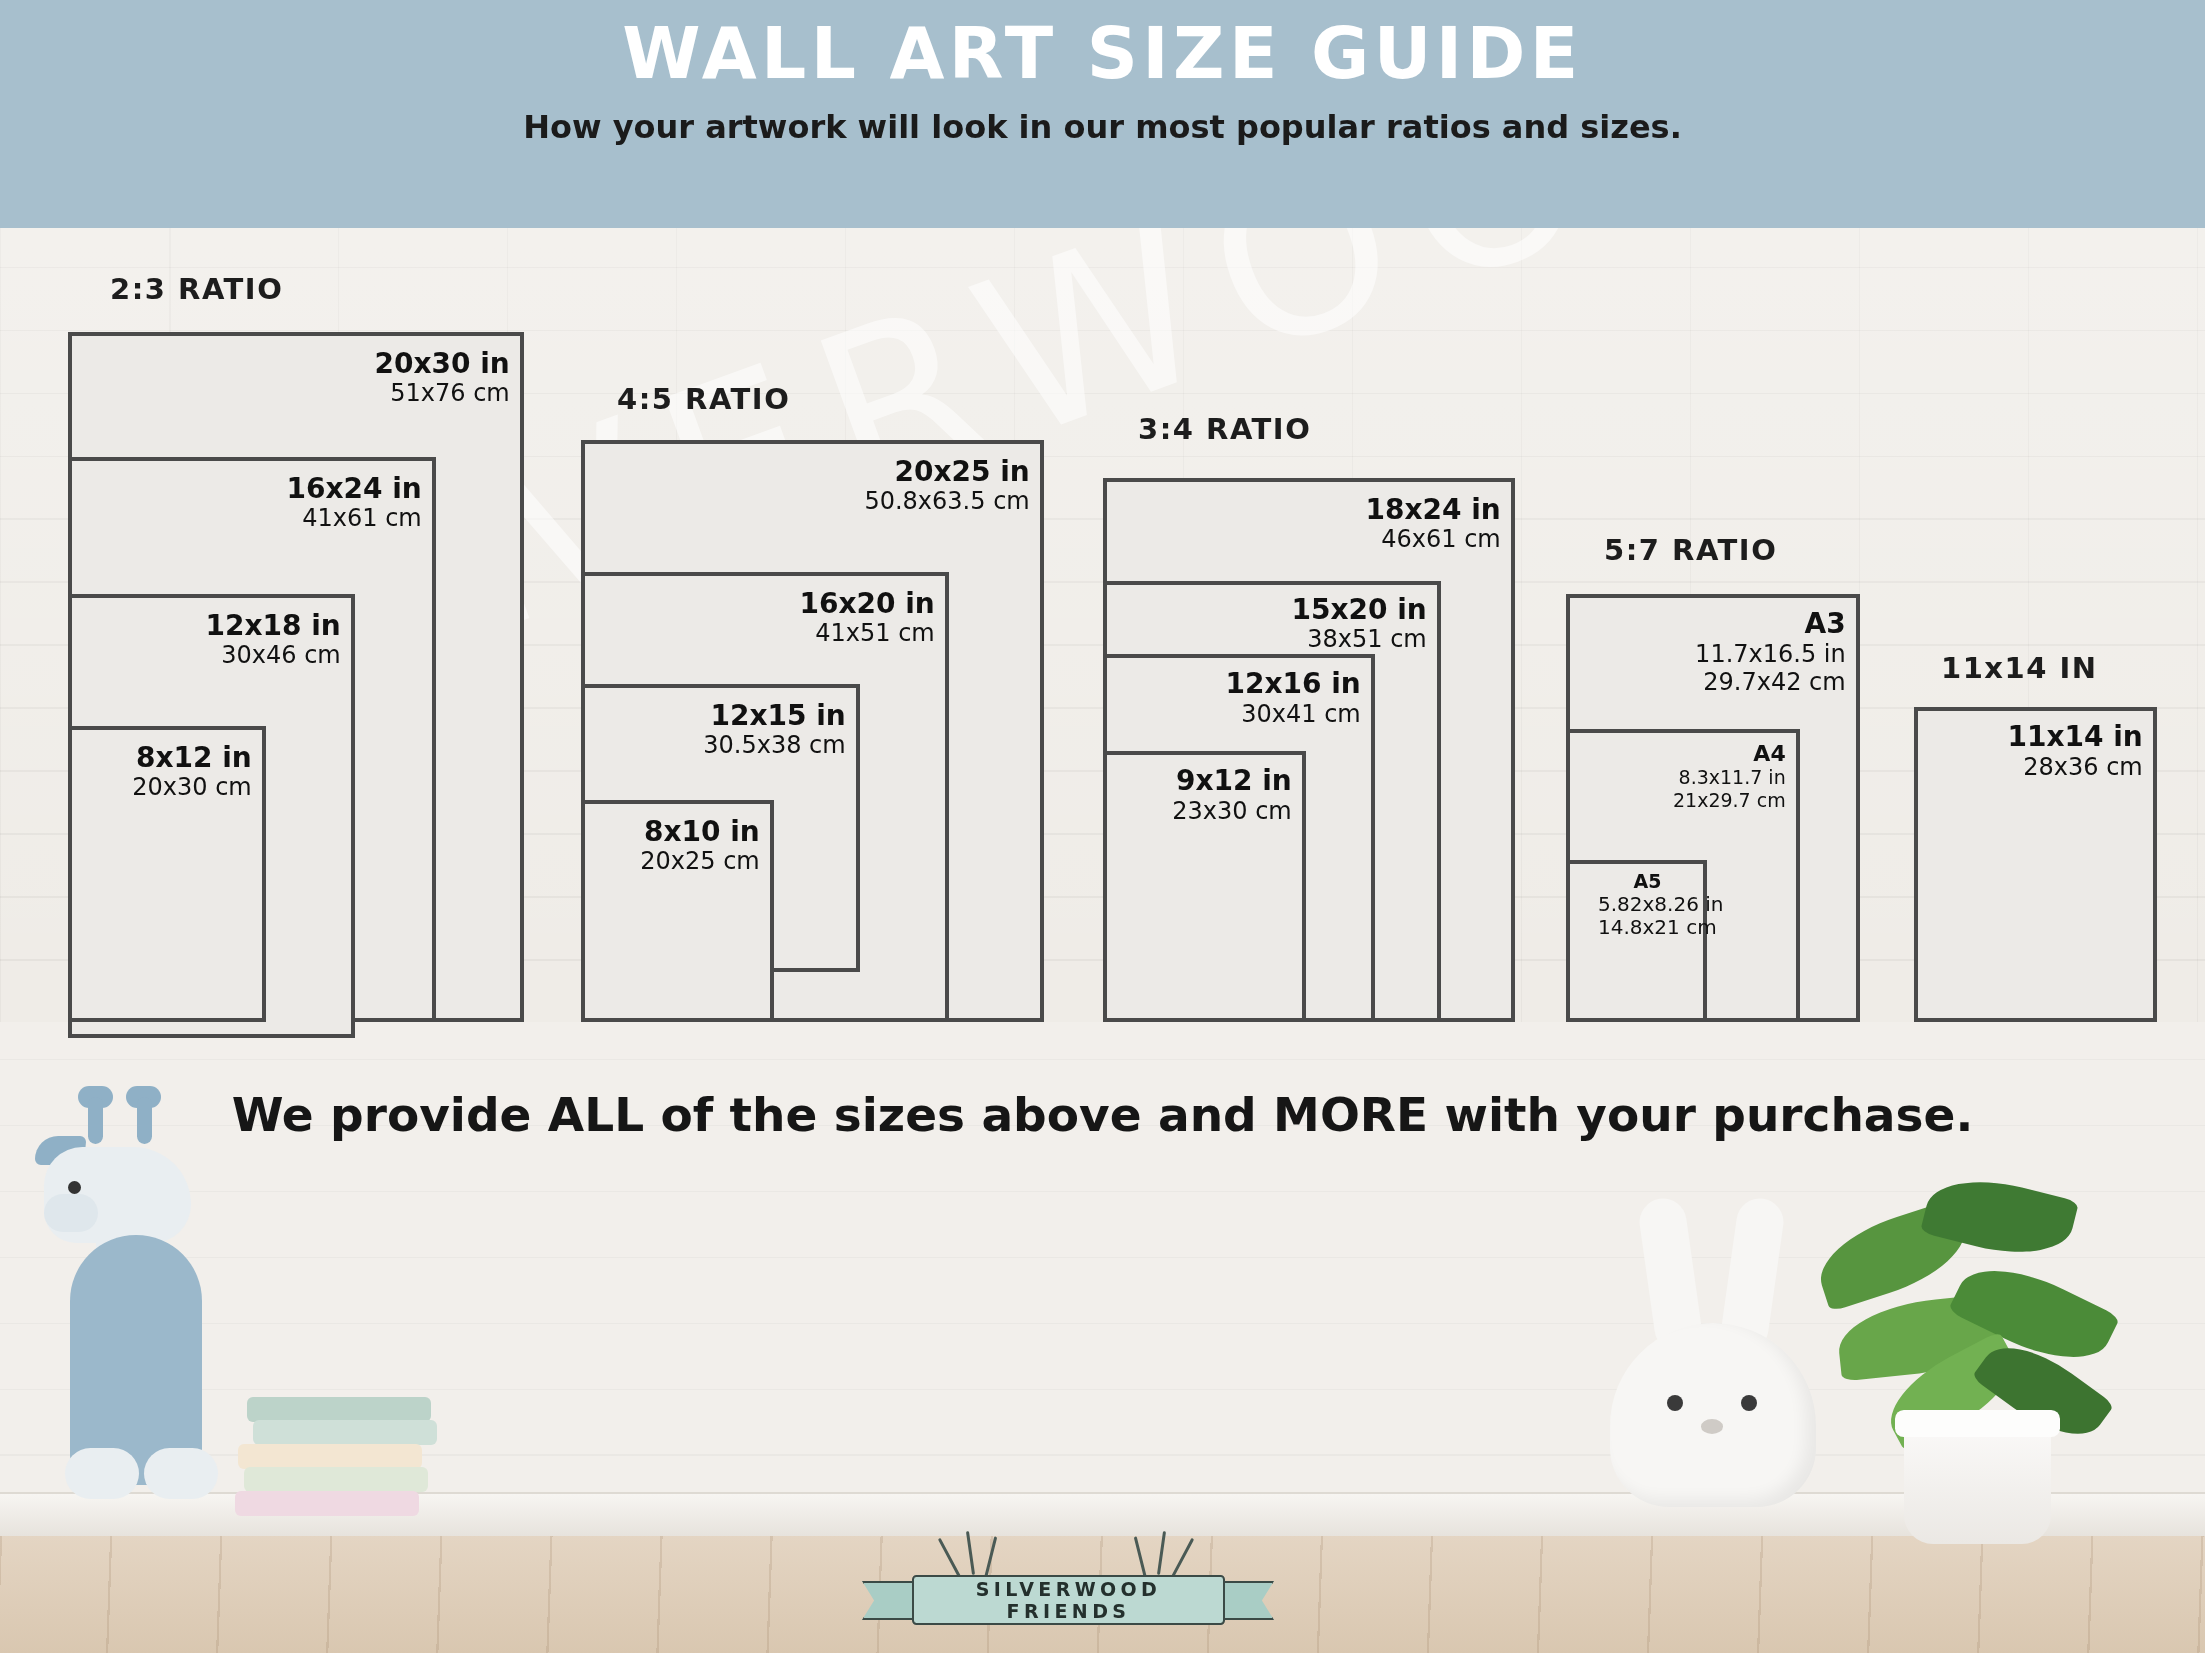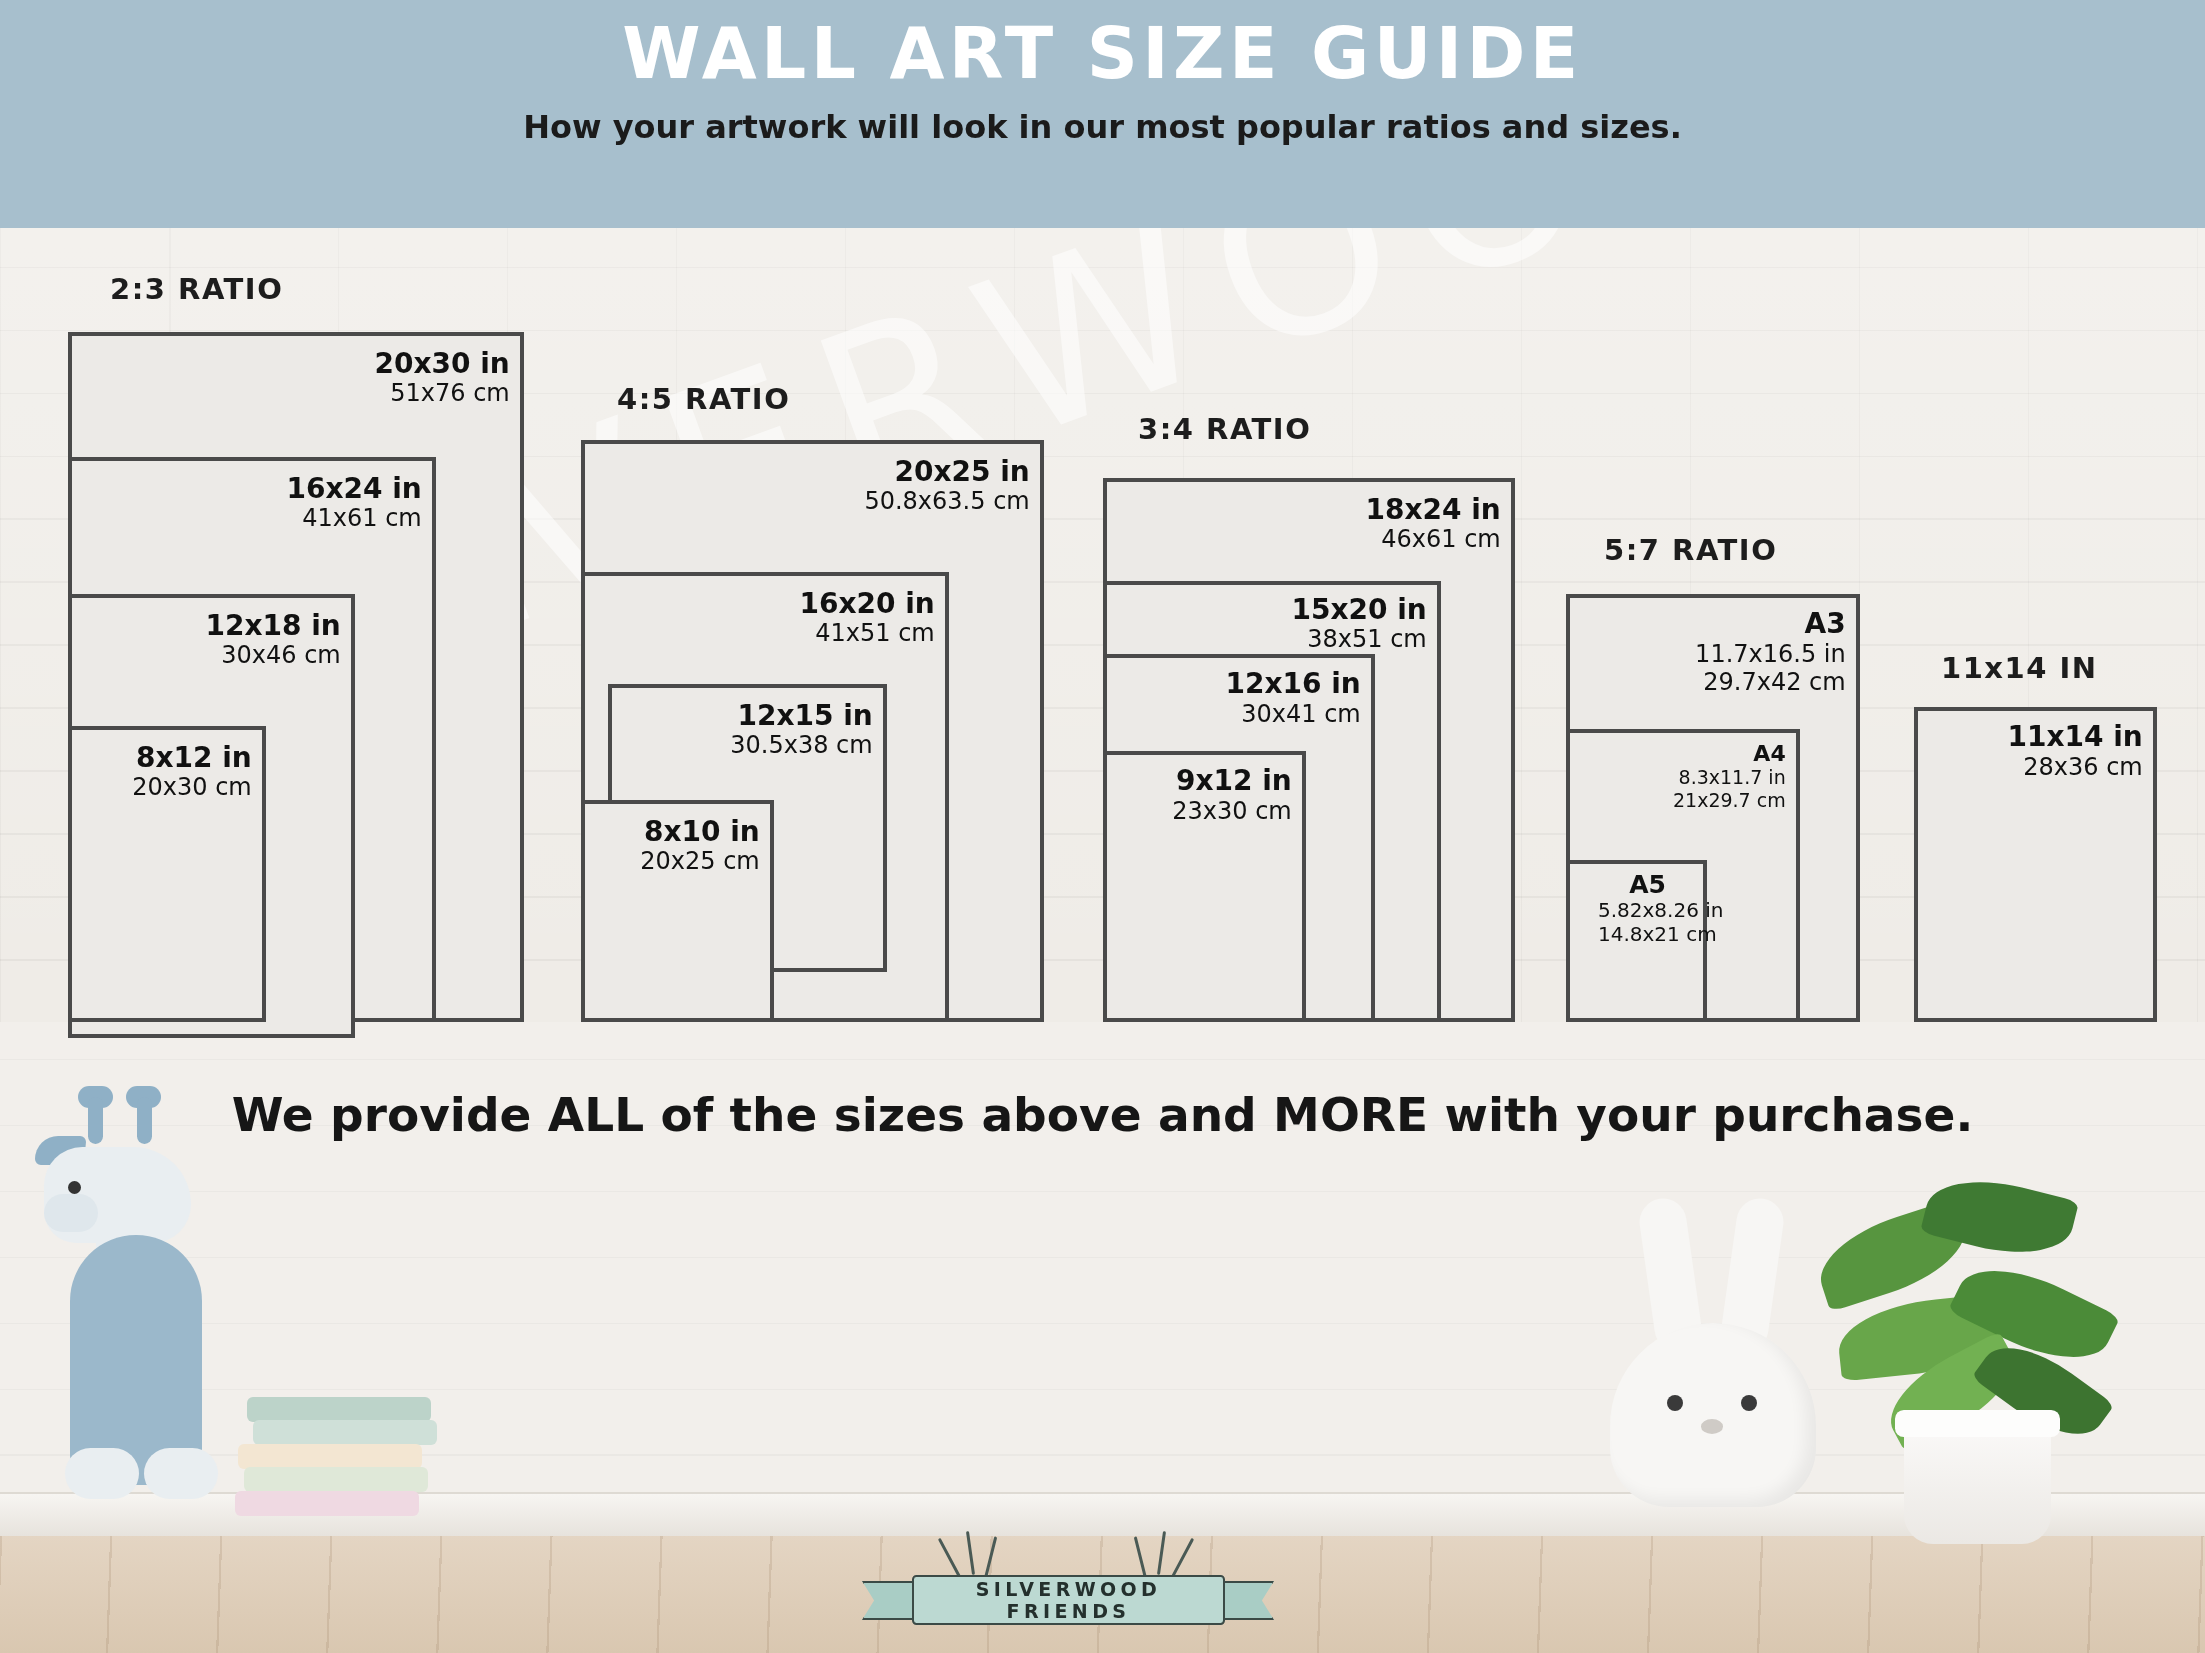--- a/index.html
+++ b/index.html
@@ -136,21 +136,21 @@
     font-size: 28px;
     font-weight: bold;
     line-height: 1.12;
   }
   .frame .cap .cm {
     font-size: 24px;
     line-height: 1.18;
   }
   .frame.small .cap .in { font-size: 22px; }
   .frame.small .cap .cm { font-size: 19px; }
-  .frame.tiny .cap .in { font-size: 25px; }
+  .frame.tiny .cap .in { font-size: 19px; }
   .frame.tiny .cap .cm { font-size: 20px; }
 
   
   #promo {
     position: absolute;
     left: 0; right: 0;
     top: 1081px;
     text-align: center;
     color: #161616;
     font-family: "DejaVu Sans", sans-serif;
@@ -368,21 +368,21 @@
     </div>
   </div>
 
   <div class="frame" style="left:581px; top:572px; width:368px; height:450px;">
     <div class="cap" style="top:11.8px;">
       <div class="in">16x20 in</div>
       <div class="cm">41x51 cm</div>
     </div>
   </div>
 
-  <div class="frame" style="left:581px; top:684px; width:279px; height:288px;margin-left:27px;">
+  <div class="frame" style="left:581px; top:684px; width:279px; height:288px;">
     <div class="cap" style="top:11.8px;">
       <div class="in">12x15 in</div>
       <div class="cm">30.5x38 cm</div>
     </div>
   </div>
 
   <div class="frame" style="left:581px; top:800px; width:193px; height:222px;">
     <div class="cap" style="top:11.8px;">
       <div class="in">8x10 in</div>
       <div class="cm">20x25 cm</div>

